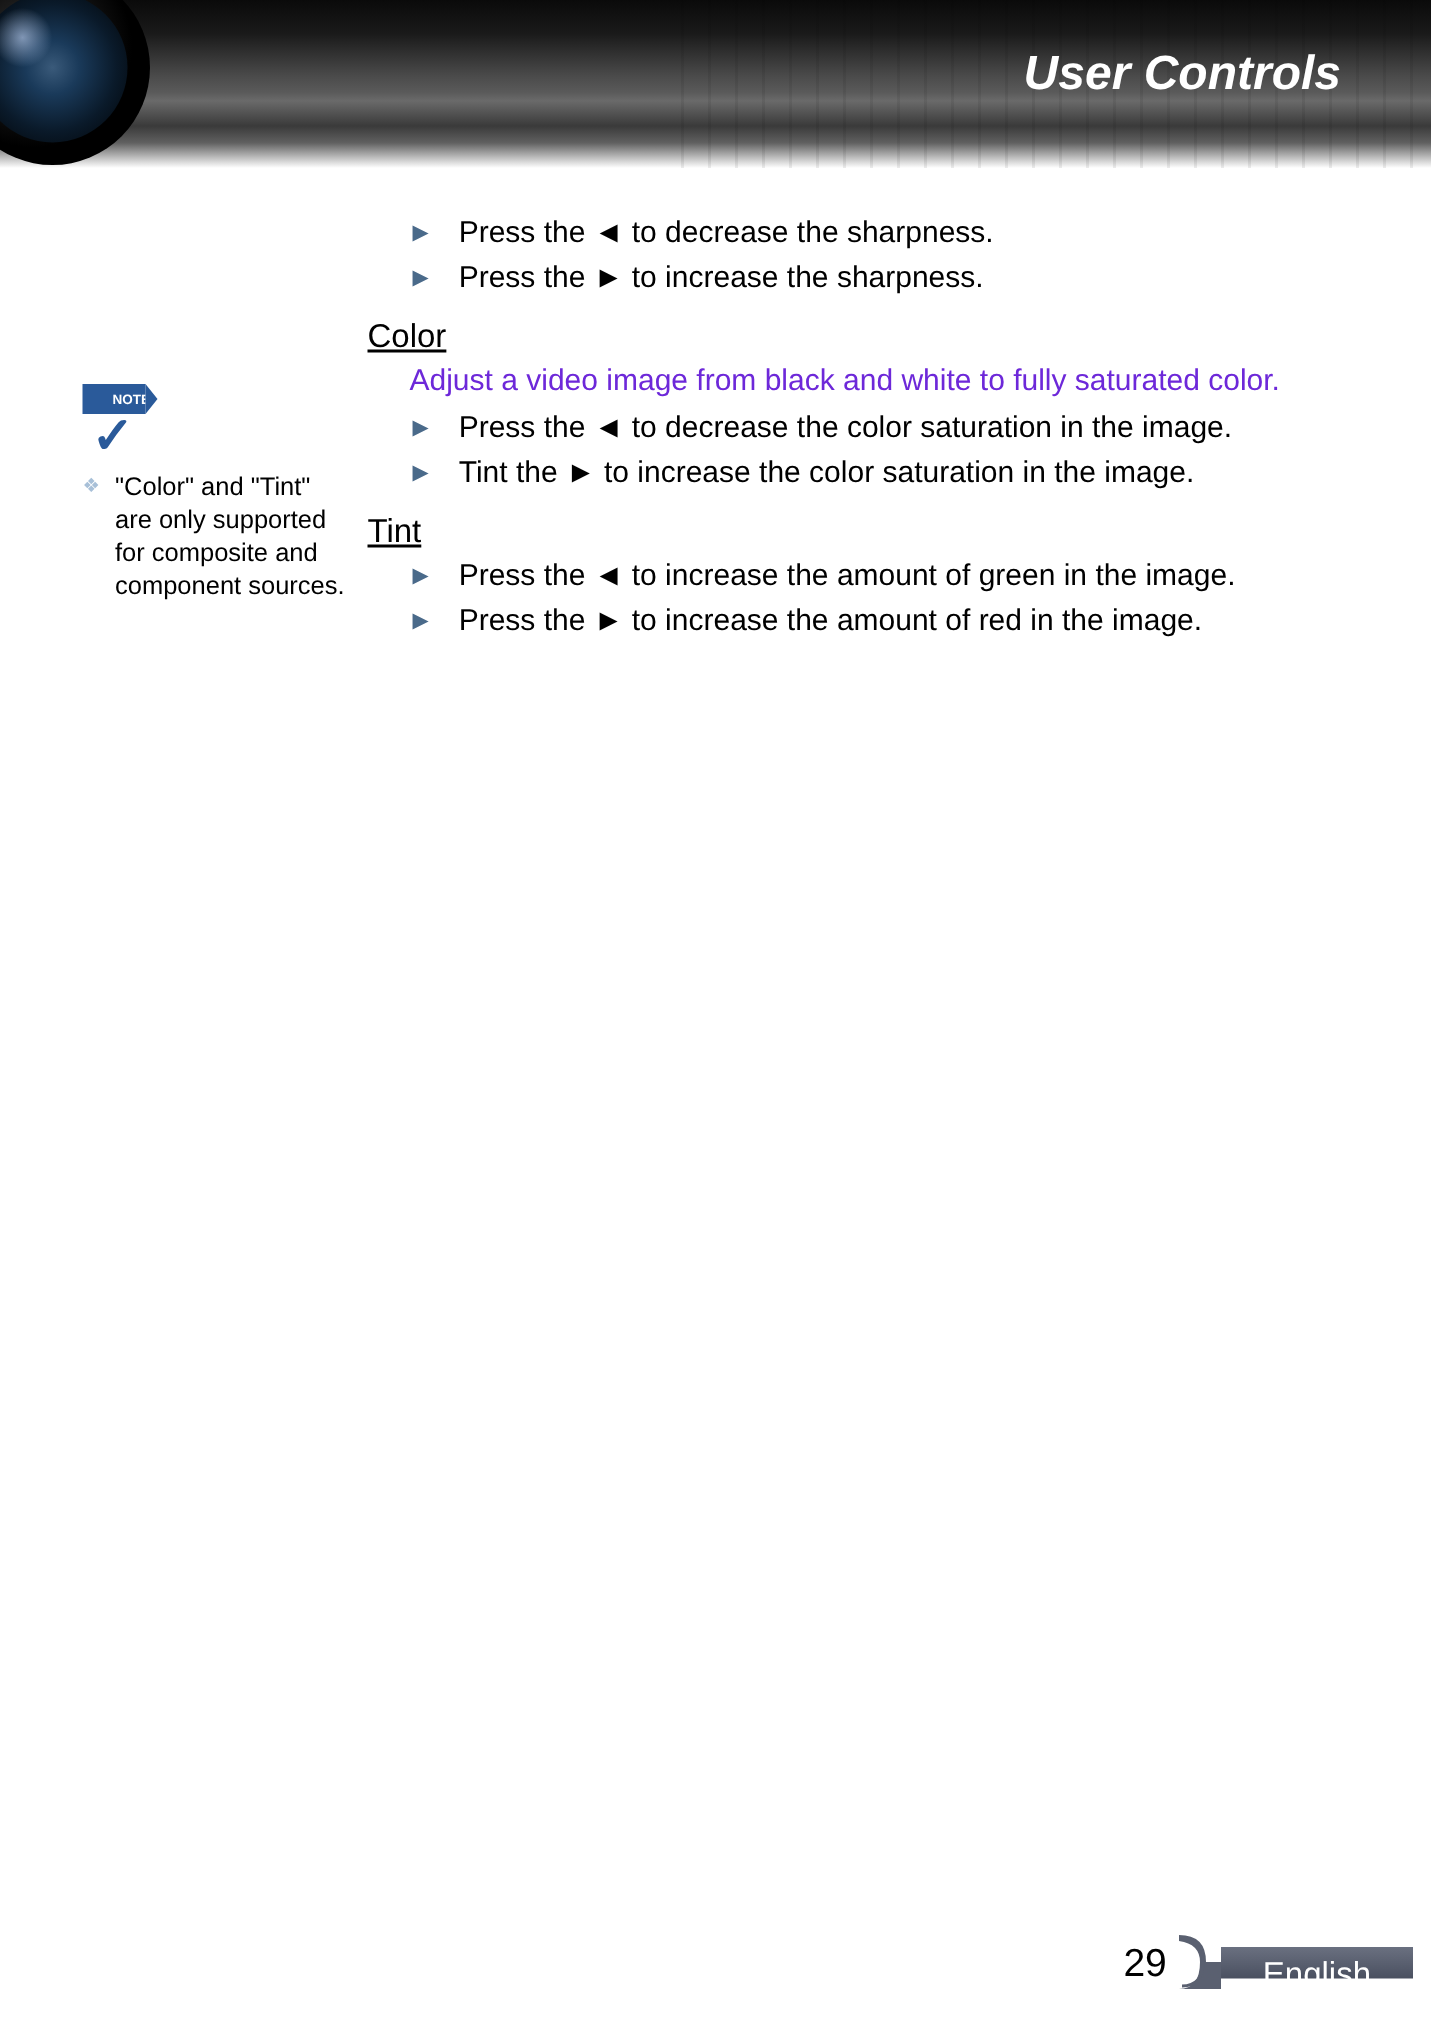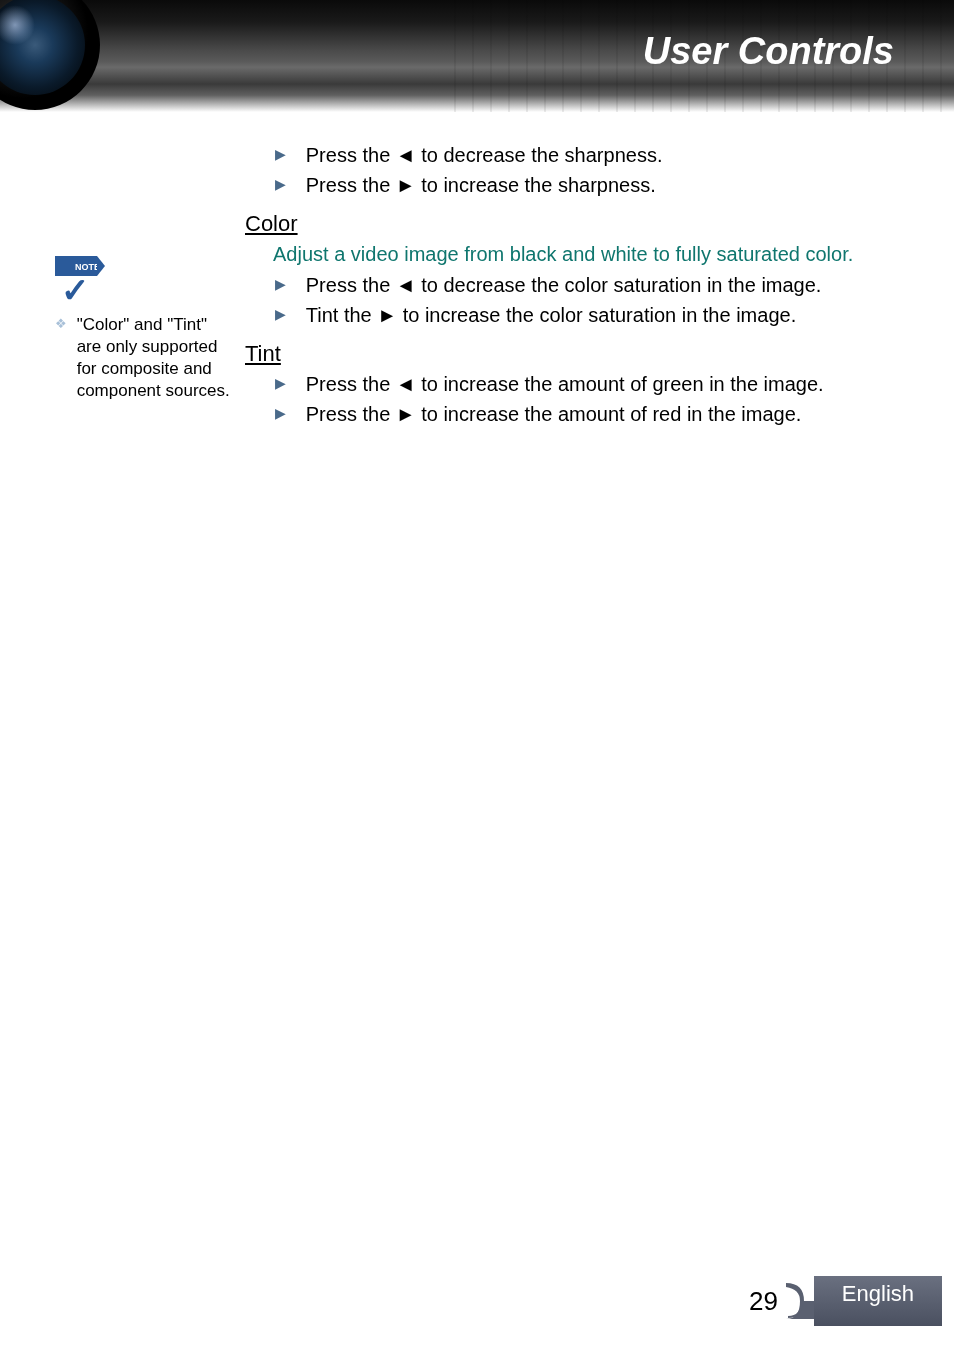--- a/index.html
+++ b/index.html
@@ -65,21 +65,21 @@
       width: 40px;
       height: 40px;
       background: radial-gradient(circle, rgba(200,220,255,0.6) 0%, transparent 70%);
       border-radius: 50%;
     }
     .header-title {
       position: absolute;
       right: 60px;
       top: 30px;
       color: #ffffff;
-      font-size: 38px;
+      font-size: 32px;
       font-weight: bold;
       font-style: italic;
       font-family: Arial, sans-serif;
       z-index: 3;
       margin-left: 44px;
     }
     .content {
       position: relative;
       padding: 30px 60px 0 245px;
     }
@@ -106,21 +106,21 @@
     }
     .section-heading {
       font-size: 22px;
       text-decoration: underline;
       color: #000;
       margin-top: 8px;
       margin-bottom: 4px;
     }
     .section-intro {
       font-size: 20px;
-      color: #0f766e;
+      color: #6d28d9;
       margin-left: 28px;
       margin-bottom: 4px;
       line-height: 1.35;
     }
     .sidebar-note {
       position: absolute;
       left: 55px;
       top: 256px;
       width: 175px;
     }
@@ -192,21 +192,21 @@
     }
     .curve-svg {
       width: 28px;
       height: 36px;
     }
     .language-tab {
       background: linear-gradient(to bottom, #6a7080 0%, #4a5060 100%);
       color: #fff;
       font-size: 22px;
       padding: 4px 28px;
-      height: 50px;
+      height: 21px;
       line-height: 28px;
     }
   </style>
 </head>
 <body>
 
 <div class="header-banner">
   <div class="lens-graphic">
     <div class="lens-dark"></div>
     <div class="lens-inner"></div>

